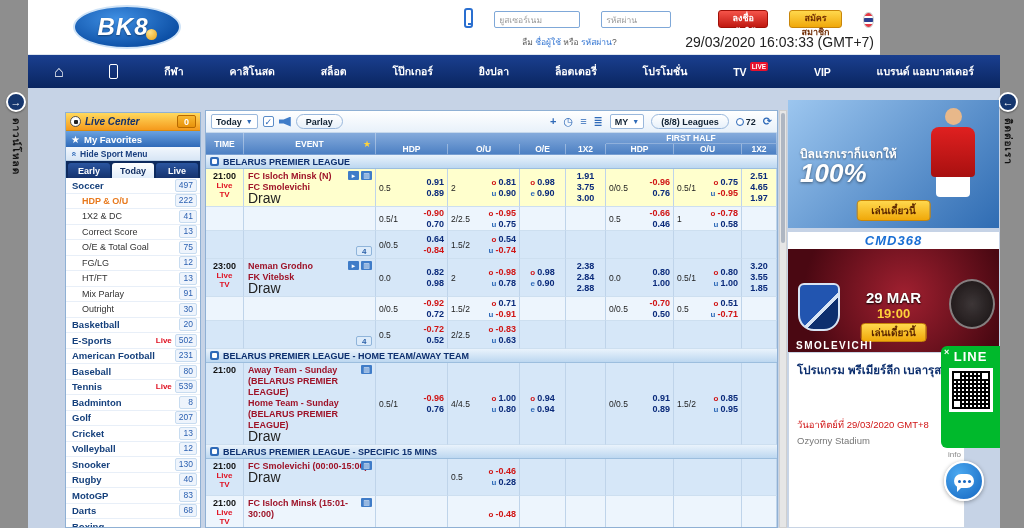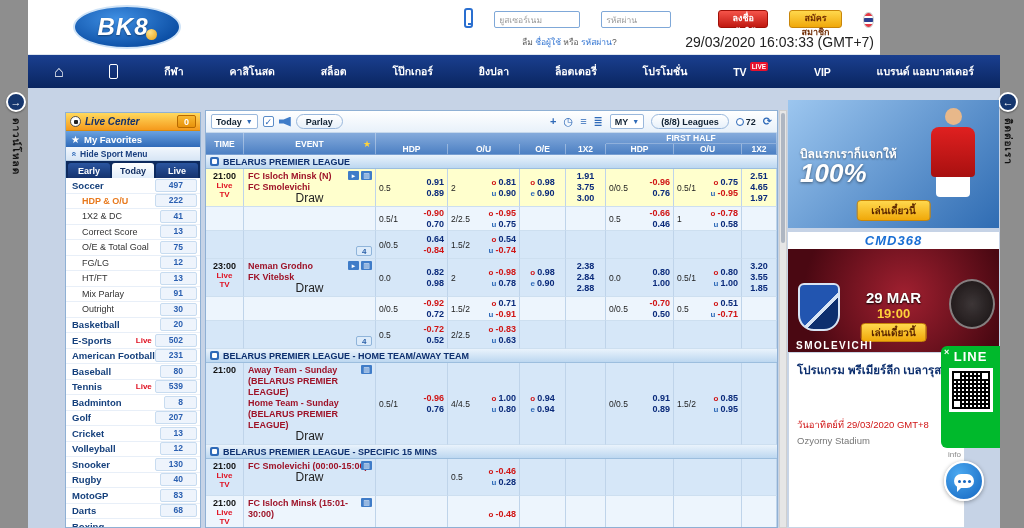--- a/index.html
+++ b/index.html
@@ -67,22 +67,22 @@
   .sb-tab{flex:1;display:flex;align-items:center;justify-content:center;font-size:9px;font-weight:700;color:#fff;
           background:linear-gradient(#2a55a0,#16336e);border-radius:3px 3px 0 0;cursor:pointer;}
   .sb-tab.active{background:linear-gradient(#ffffff,#e2eefb);color:#0d2a5e;}
   #sb-list{flex:1;background:#fff;overflow:hidden;}
   .sb-row{display:flex;align-items:center;height:15.5px;border-bottom:1px solid #e8eff8;padding-left:6px;cursor:pointer;}
   .sb-row.sub{padding-left:16px;}
   .sb-label{flex:1;font-size:9.5px;color:#15407c;font-weight:700;white-space:nowrap;overflow:hidden;}
   .sb-row.sub .sb-label{color:#333;font-weight:400;font-size:9px;}
   .sb-row.sub.selected .sb-label{color:#e87a1e;font-weight:700;}
   .sb-live-tag{color:#e01020;font-size:8px;font-weight:700;margin-right:3px;}
-  .sb-count{margin-right:3px;background:#eef4fc;border:1px solid #c8dcf0;border-radius:2px;padding:0 13px;min-width:18px;
-            text-align:right;font-size:8.5px;color:#2a5fb0;font-weight:700;line-height:11px;}
+  .sb-count{margin-right:3px;background:#eef4fc;border:1px solid #c8dcf0;border-radius:2px;padding:0 3px;min-width:18px;
+            text-align:right;font-size:8.5px;color:#2a5fb0;font-weight:400;line-height:11px;}
 
   
   #main{position:absolute;left:205px;top:110px;width:573px;height:418px;background:#fff;border:1px solid #8fb0d4;
         display:flex;flex-direction:column;overflow:hidden;}
   #toolbar{height:22px;background:linear-gradient(#ffffff,#e8f1fa);display:flex;align-items:center;padding:0 5px;gap:5px;
            border-bottom:1px solid #c5d8ec;flex:none;}
   .tb-select{height:15px;background:#fff;border:1px solid #9ab8dc;border-radius:2px;display:flex;align-items:center;gap:4px;
              font-size:9px;color:#123;padding:0 4px;font-weight:700;cursor:pointer;}
   .caret{font-size:7px;color:#2f6ab8;}
   .tb-check{width:11px;height:11px;border:1px solid #5a8cc8;background:#fff;color:#2f6ab8;font-size:9px;line-height:10px;
@@ -108,21 +108,21 @@
   .match{position:relative;}
   .line{display:grid;grid-template-columns:var(--cols);}
   .bg-y{background:#ffffcd;} .bg-a{background:#d6e7f8;} .bg-b{background:#edf5fd;}
   .cell{border-right:1px solid #bfd4ea;border-bottom:1px solid #cddff0;position:relative;padding:1px 2px;
         display:flex;align-items:center;justify-content:center;min-width:0;}
   .c-time{flex-direction:column;justify-content:flex-start;padding-top:2px;}
   .time-txt{font-size:9px;font-weight:700;color:#111;}
   .live-txt{font-size:8px;font-weight:700;color:#e01020;width:24px;text-align:center;line-height:9px;cursor:pointer;}
   .c-event{display:block;padding:2px 4px;}
   .team{font-size:9px;font-weight:700;color:#9e1328;line-height:11px;cursor:pointer;}
-  .draw{font-size:12px;color:#222;line-height:11px;cursor:pointer;text-align:center;}
+  .draw{font-size:14px;color:#222;line-height:11px;cursor:pointer;}
   .ev-icons{position:absolute;right:3px;top:2px;display:flex;gap:2px;}
   .ev-icon{width:11px;height:9px;background:#3f7cc8;border-radius:1px;color:#fff;font-size:7px;line-height:9px;text-align:center;cursor:pointer;}
   .hdp{justify-content:flex-start;padding:0 3px;}
   .line-lbl{font-size:8.5px;color:#222;}
   .stack{display:flex;flex-direction:column;align-items:flex-end;justify-content:center;margin-left:auto;}
   .stack.ctr{margin:0 auto;align-items:center;}
   .pair{display:flex;align-items:center;gap:2px;justify-content:flex-end;}
   .val{font-size:9px;font-weight:700;color:#0a2a7a;line-height:11px;cursor:pointer;}
   .val.neg{color:#d01414;}
   .pre{font-size:8px;font-weight:700;}

